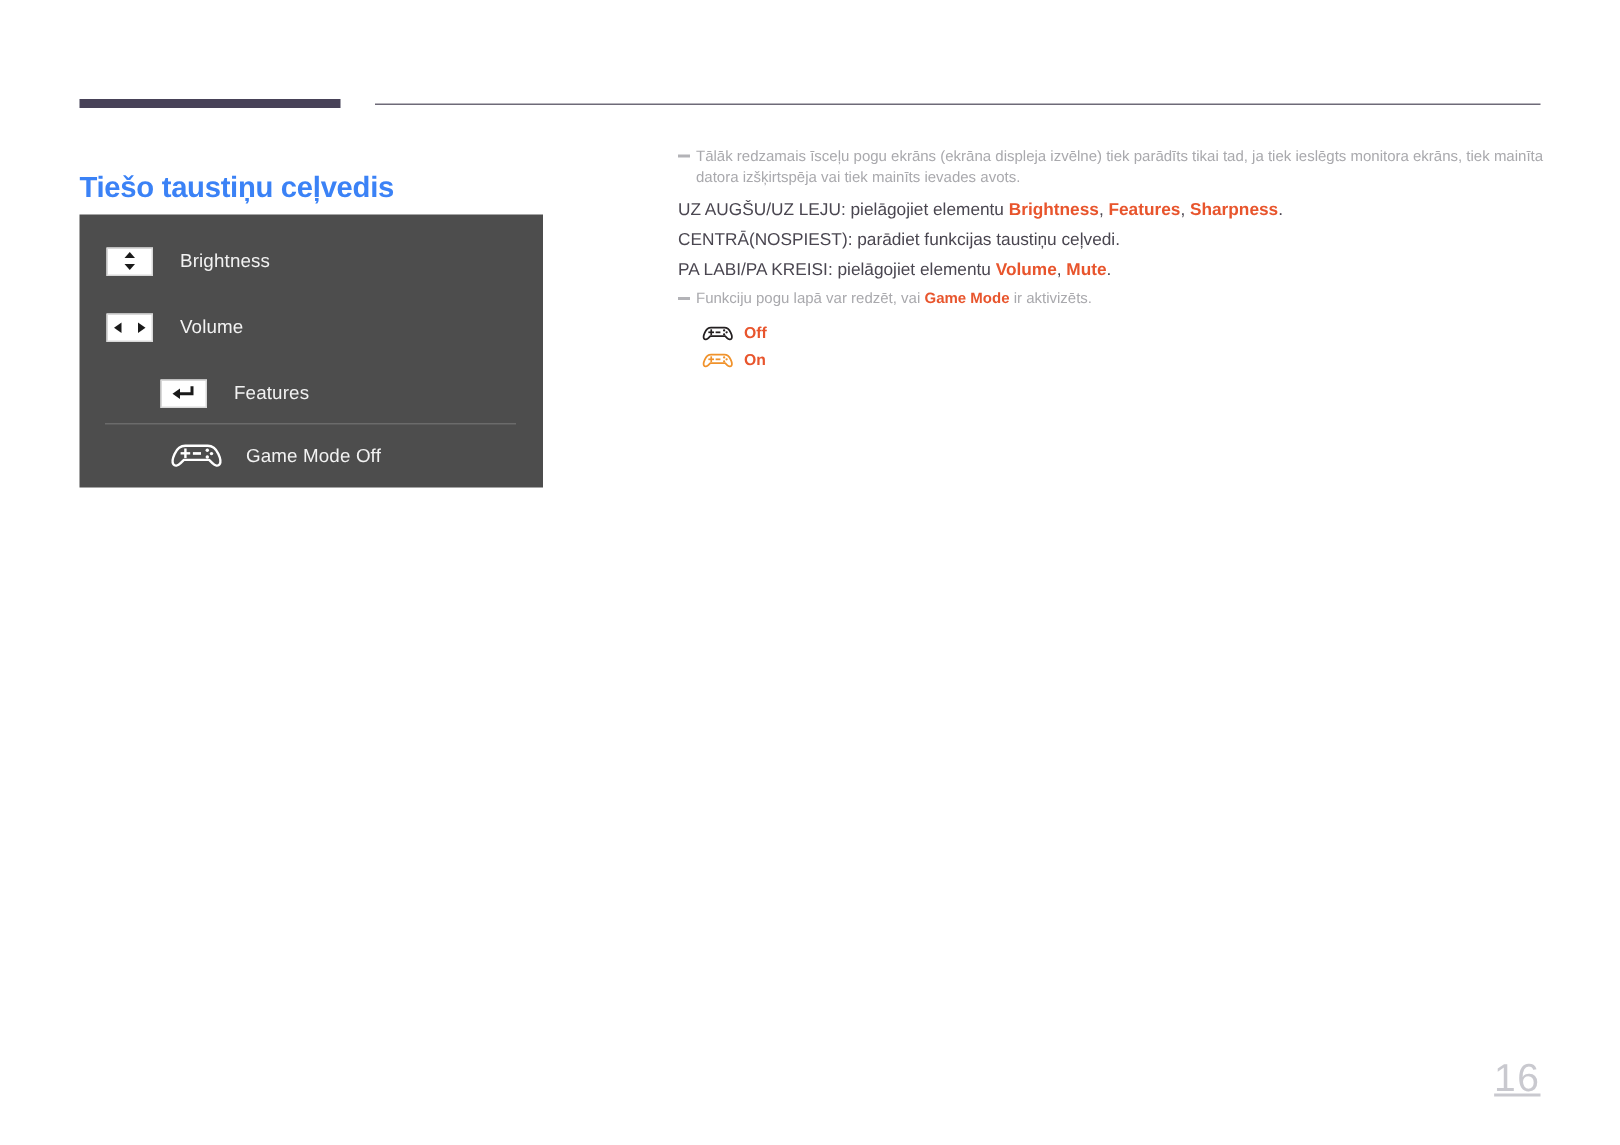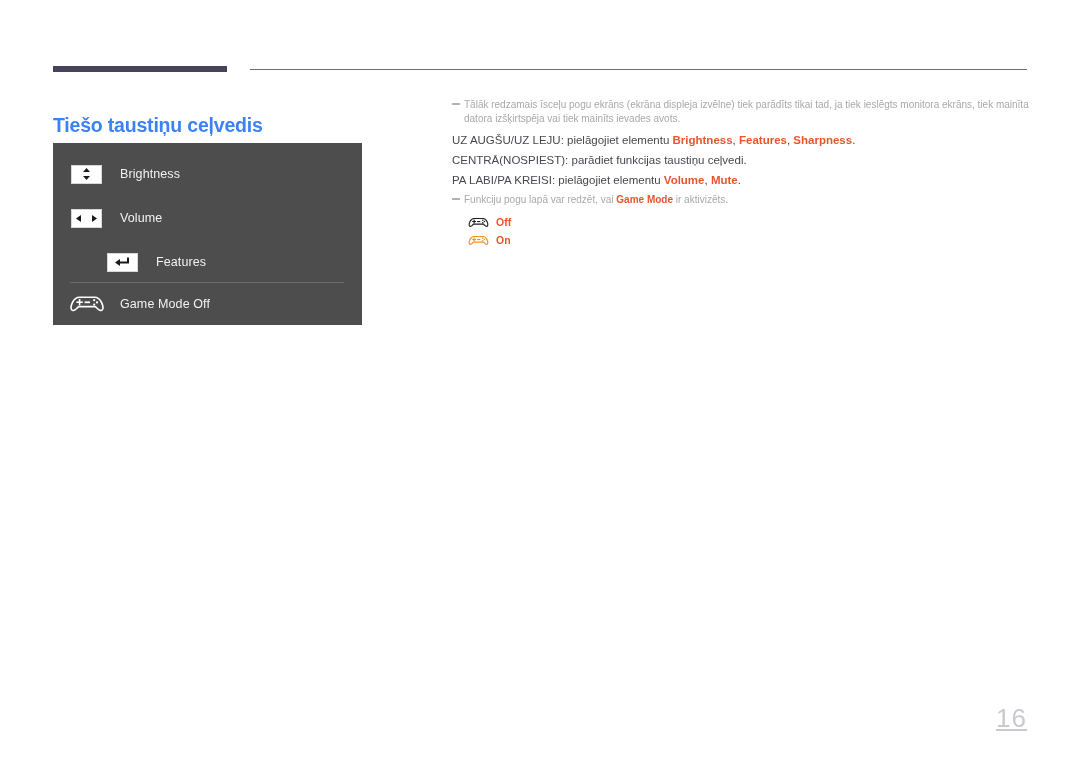--- a/index.html
+++ b/index.html
@@ -68,21 +68,21 @@
     position: absolute;
     left: 0;
     width: 100%;
     height: 44px;
     display: flex;
     align-items: center;
   }
   .osd-row.r0 { top: 9px; }
   .osd-row.r1 { top: 53px; }
   .osd-row.r2 { top: 97px; margin-left: 36px; }
-  .osd-row.r3 { top: 140px; height: 42px; }
+  .osd-row.r3 { top: 140px; height: 42px; margin-left: 44px; }
 
   .osd-sep {
     position: absolute;
     left: 17px;
     top: 139px;
     width: 274px;
     height: 1px;
     background: #6b6b6b;
   }
 

